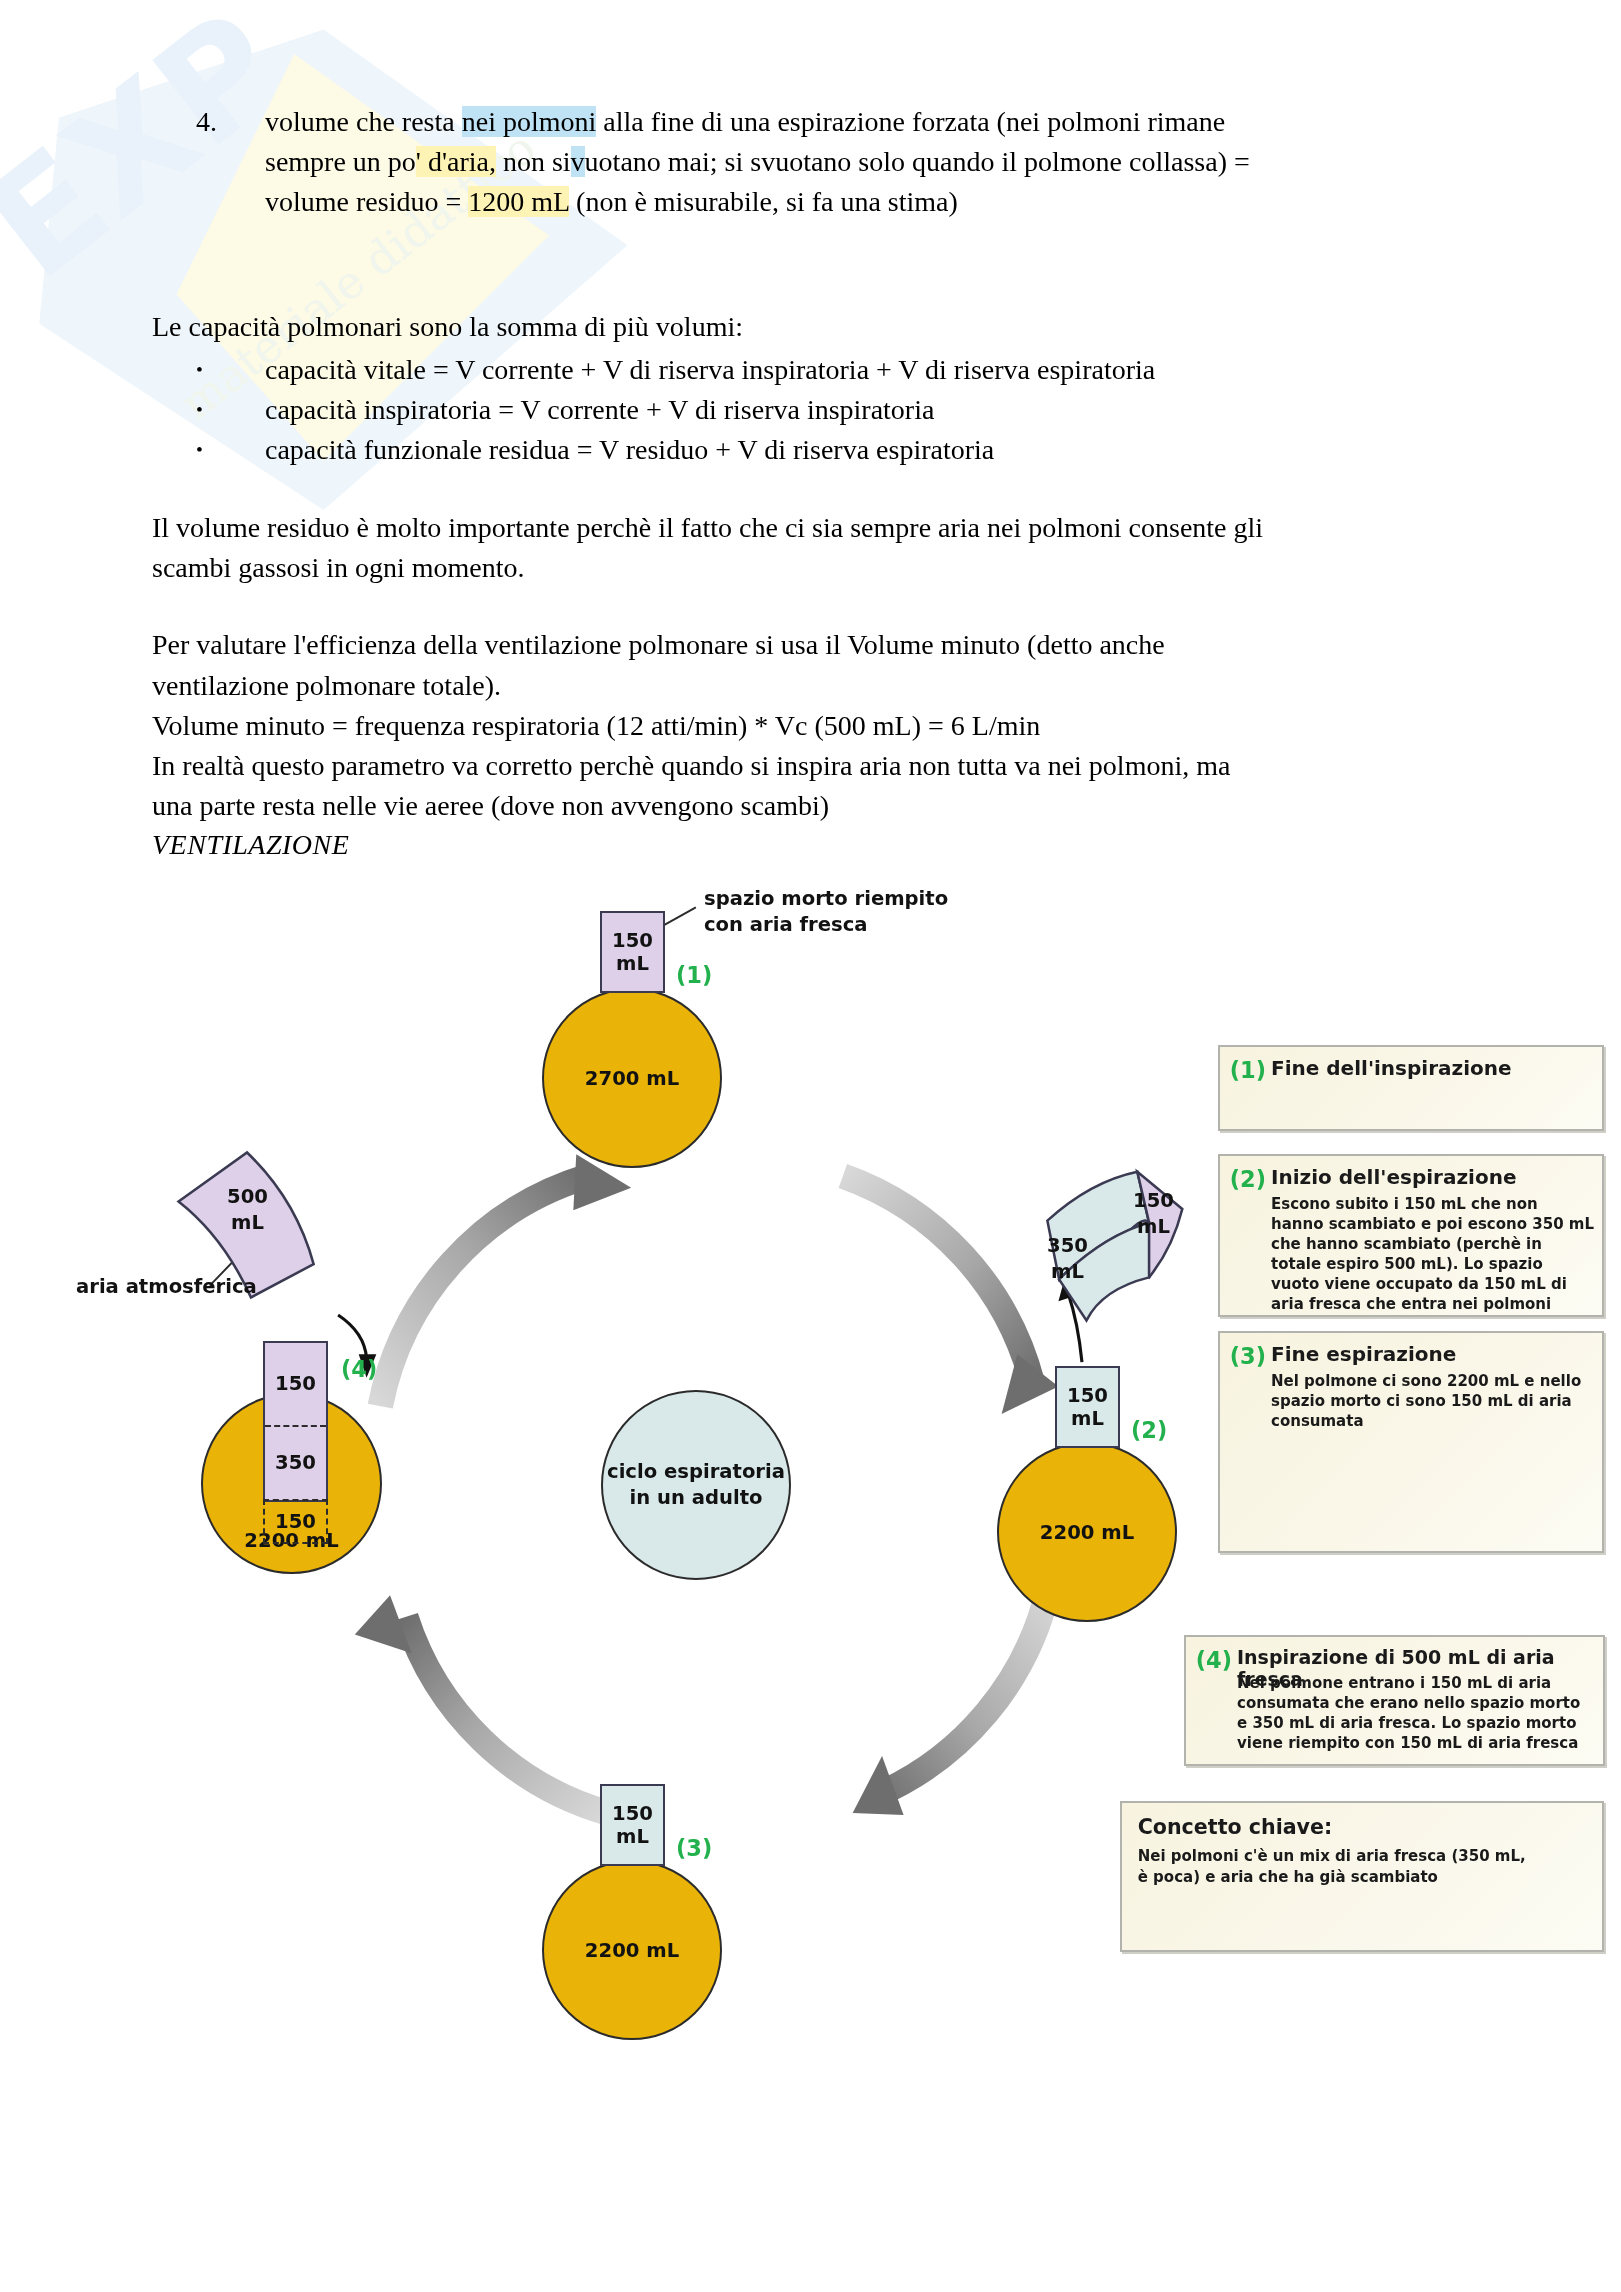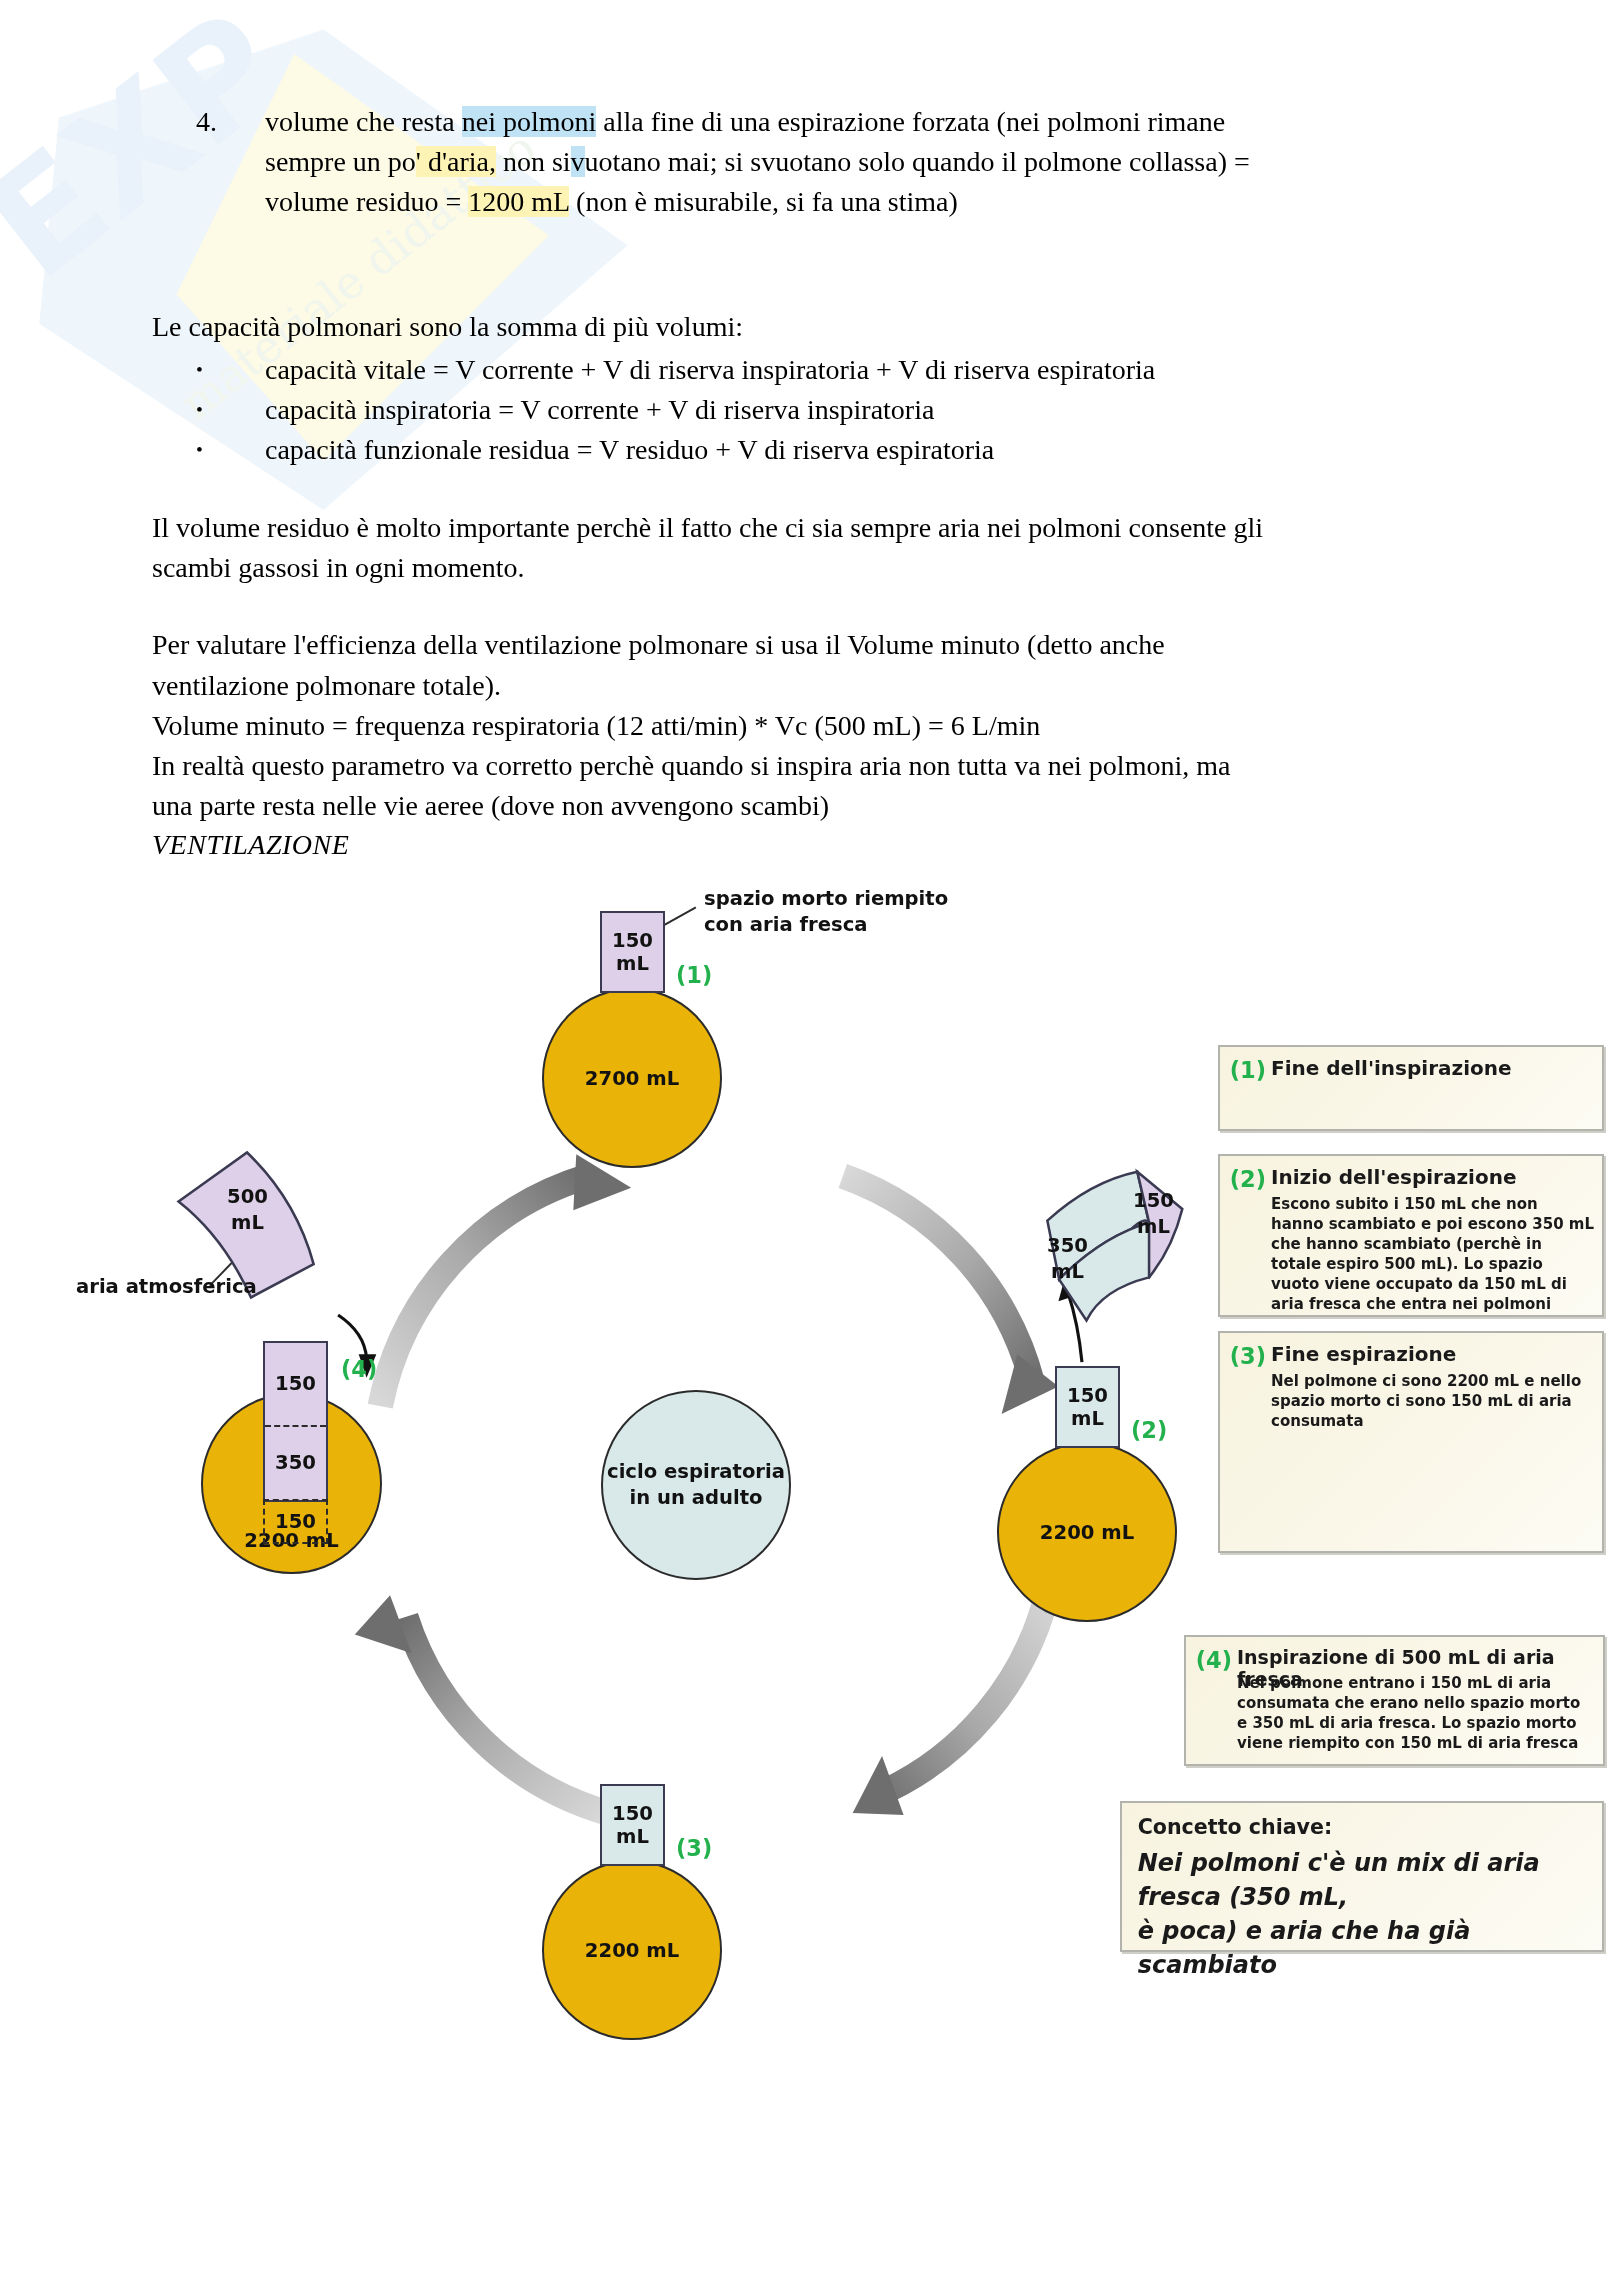--- a/index.html
+++ b/index.html
@@ -76,21 +76,21 @@
   .legendbox .ltitle{position:absolute;left:51px;top:8.8px;
                      font-weight:bold;font-size:20px;}
   .legendbox .lbody{position:absolute;left:51px;font-weight:bold;
                     font-size:15px;line-height:1.33;}
   .keybox{position:absolute;
           background:linear-gradient(135deg,#f7f3df 0%,#faf8ec 60%,#fdfcf4 100%);
           border:2.9px solid #b3b3ad;box-shadow:2px 2px 0 #cfcfc8;
           font-family:"DejaVu Sans", sans-serif;color:#1a1a1a;}
   .keybox .ktitle{position:absolute;left:15.7px;top:11.8px;font-weight:bold;font-size:20.6px;}
   .keybox .kbody{position:absolute;left:15.7px;top:43px;font-weight:bold;
-                 font-size:24px;line-height:1.42;font-style:italic;}
+                 font-size:15px;line-height:1.42;}
 </style>
 </head>
 <body>
 
 <svg id="watermark" viewBox="0 0 720 680">
   <g opacity="0.45">
     <polygon points="60,120 330,30 640,250 330,520 40,330" fill="#dbeaf7"></polygon>
     <polygon points="300,55 560,240 330,470 180,300" fill="#fbf4c6"></polygon>
     <text x="40" y="290" font-family="DejaVu Sans, sans-serif" font-size="150" font-weight="bold" fill="#cfe3f4" transform="rotate(-38 40 290)">EXP</text>
     <text x="200" y="430" font-family="DejaVu Serif, serif" font-size="46" fill="#dfe9d8" transform="rotate(-38 200 430)">materiale didattico</text>

